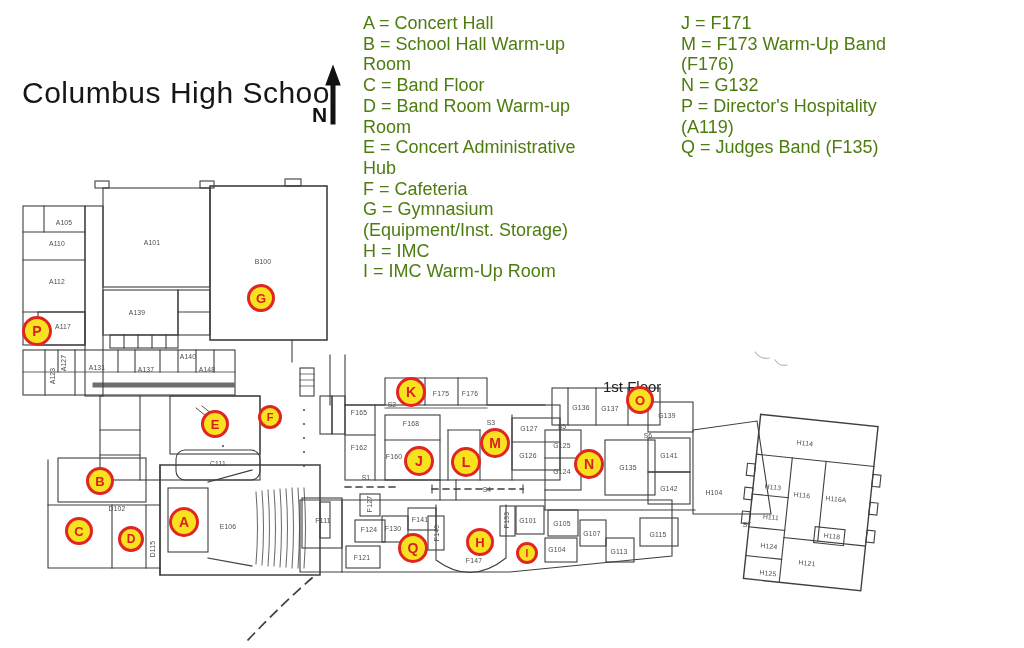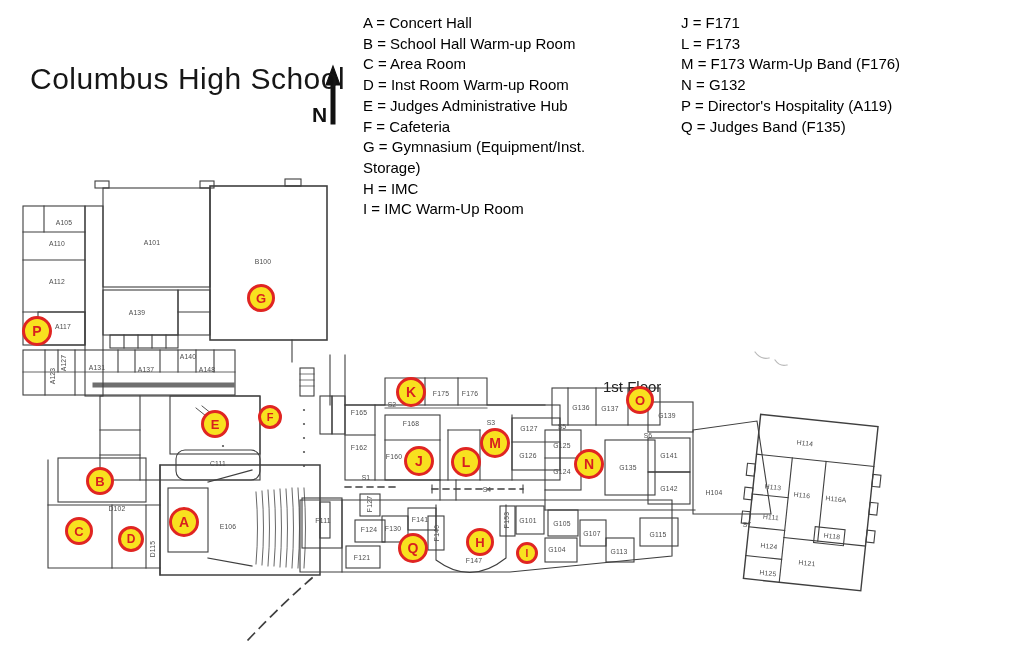--- a/index.html
+++ b/index.html
@@ -1,21 +1,21 @@
 <!DOCTYPE html>
 <html><head>
 <meta charset="utf-8">
 <style>
   html,body{margin:0;padding:0;background:#ffffff;}
   #stage{position:relative;width:1024px;height:648px;overflow:hidden;
          font-family:"Liberation Sans",sans-serif;background:#ffffff;}
-  #title{position:absolute;left:22px;top:62px;font-size:30px;color:#161616;letter-spacing:.5px;margin-left:8px;}
+  #title{position:absolute;left:22px;top:76px;font-size:30px;color:#161616;letter-spacing:.5px;}
   #north-label{position:absolute;left:312px;top:103px;font-size:21px;font-weight:bold;color:#111;}
   #floor-label{position:absolute;left:603px;top:378px;font-size:15px;color:#222;}
-  .legend-col{position:absolute;top:13px;width:240px;font-size:15px;line-height:20.7px;color:#000000;}
+  .legend-col{position:absolute;top:13px;width:240px;font-size:18px;line-height:20.7px;color:#4d7c0f;}
   #legend-col1{left:363px;}
   #legend-col2{left:681px;}
   .legend-item{white-space:normal;}
   svg{position:absolute;left:0;top:0;}
   .rlabel{position:absolute;font-size:6.8px;color:#4c4c4c;transform:translate(-50%,-50%);
           white-space:nowrap;letter-spacing:.2px;}
   .rlabel.v{transform:translate(-50%,-50%) rotate(-90deg);}
   .rlabel.rot{transform:translate(-50%,-50%) rotate(6deg);}
   .marker{position:absolute;border-radius:50%;display:flex;align-items:center;justify-content:center;
           font-weight:bold;transform:translate(-50%,-50%);box-sizing:border-box;}
@@ -201,31 +201,30 @@
     </g>
   </svg>
 
   <div id="title">Columbus High School</div>
   <div id="north-label">N</div>
   <div id="floor-label">1st Floor</div>
 
   <div id="legend-col1" class="legend-col">
       <div class="legend-item">A = Concert Hall</div>
       <div class="legend-item">B = School Hall Warm-up Room</div>
-      <div class="legend-item">C = Area Room</div>
-      <div class="legend-item">D = Inst Room Warm-up Room</div>
-      <div class="legend-item">E = Judges Administrative Hub</div>
+      <div class="legend-item">C = Band Floor</div>
+      <div class="legend-item">D = Band Room Warm-up Room</div>
+      <div class="legend-item">E = Concert Administrative Hub</div>
       <div class="legend-item">F = Cafeteria</div>
       <div class="legend-item">G = Gymnasium (Equipment/Inst. Storage)</div>
       <div class="legend-item">H = IMC</div>
       <div class="legend-item">I = IMC Warm-Up Room</div>
     </div>
   <div id="legend-col2" class="legend-col">
       <div class="legend-item">J = F171</div>
-      <div class="legend-item">L = F173</div>
       <div class="legend-item">M = F173 Warm-Up Band (F176)</div>
       <div class="legend-item">N = G132</div>
       <div class="legend-item">P = Director's Hospitality (A119)</div>
       <div class="legend-item">Q = Judges Band (F135)</div>
     </div>
 
   <div id="room-layer">
       <div class="rlabel" style="left: 64px; top: 222px;">A105</div>
       <div class="rlabel" style="left: 57px; top: 243px;">A110</div>
       <div class="rlabel" style="left: 57px; top: 281px;">A112</div>

